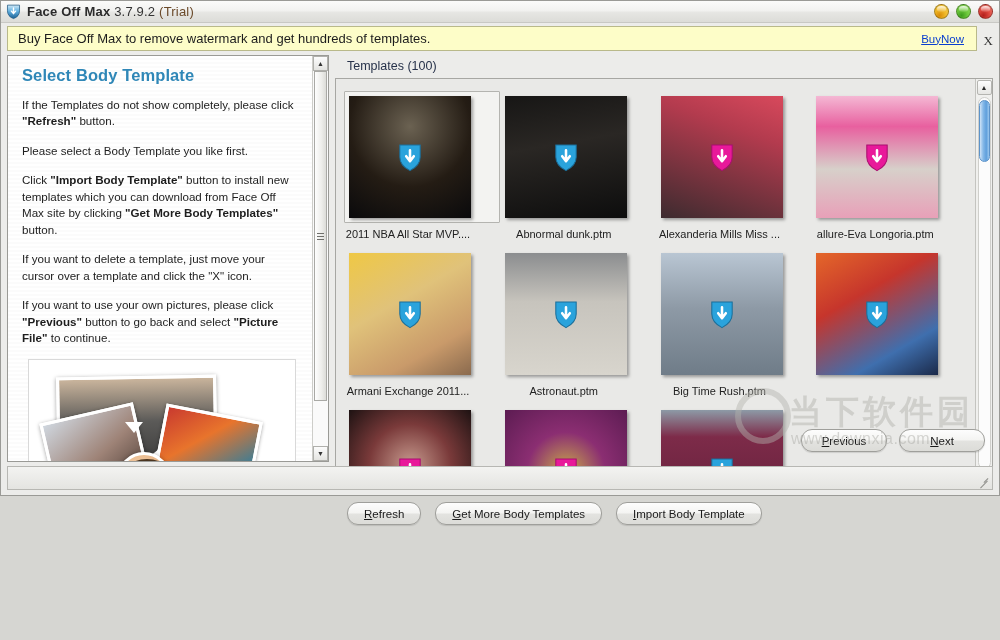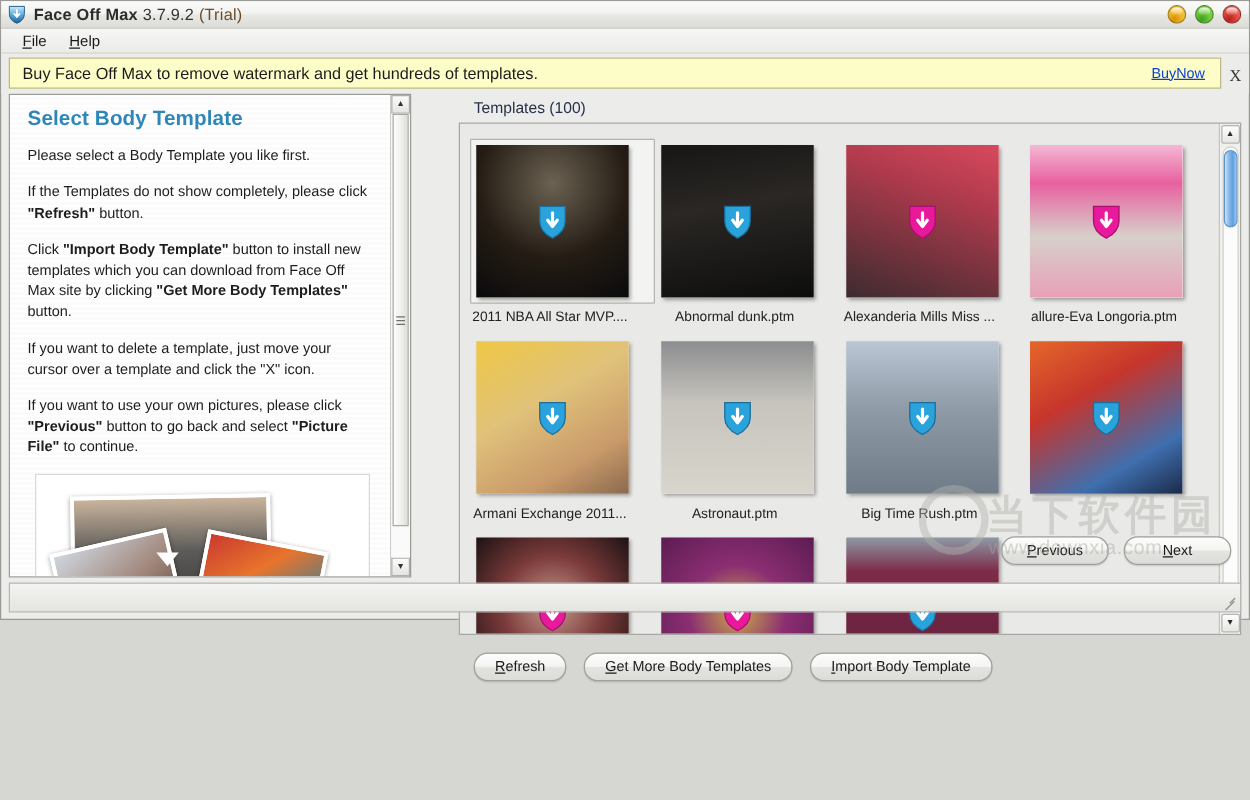--- a/index.html
+++ b/index.html
@@ -80,21 +80,21 @@
   .banner-link {
     position: absolute; right: 12px;
     font-size: 11.5px; color: #0a3fcf; text-decoration: underline; cursor: pointer;
   }
   .banner-close {
     position: absolute; right: 6px; top: 10px;
     font-size: 13px; color: #333; cursor: pointer; font-family: "Liberation Serif", serif;
   }
 
   
-  .body-row { flex: 1 1 auto; display: flex; padding: 0 6px 0 6px; min-height: 0; gap: 32px; }
+  .body-row { flex: 1 1 auto; display: flex; padding: 0 6px 0 6px; min-height: 0; }
 
   
   .left-pane {
     width: 322px; flex: 0 0 322px;
     background: #fdfdfd;
     border: 1px solid #9a9a96;
     display: flex; position: relative; overflow: hidden;
   }
   .left-content {
     flex: 1 1 auto; padding: 10px 14px 0 14px; overflow: hidden;
@@ -333,49 +333,41 @@
       <span class="title-ver">3.7.9.2</span>
       <span class="title-trial">(Trial)</span>
     </div>
     <div class="win-btns">
       <div class="win-btn wb-min"></div>
       <div class="win-btn wb-max"></div>
       <div class="win-btn wb-close"></div>
     </div>
   </div>
 
-  <div class="menubar">
-    <div class="menu-item">
-      <span class="mn">F</span><span>ile</span>
-    </div>
-    <div class="menu-item">
-      <span class="mn">H</span><span>elp</span>
-    </div>
-  </div>
 
   <div class="banner-wrap">
     <div class="banner">
       <div class="banner-text">Buy Face Off Max to remove watermark and get hundreds of templates.</div>
       <div class="banner-link">BuyNow</div>
     </div>
     <div class="banner-close">X</div>
   </div>
 
   <div class="body-row">
 
     <div class="left-pane">
       <div class="left-content">
         <div class="left-title">Select Body Template</div>
 
         <div class="left-para">
+          If the Templates do not show completely, please click <b>"Refresh"</b> button.
+        </div>
+
+        <div class="left-para">
           <span>Please select a Body Template you like first.</span>
-        </div>
-
-        <div class="left-para">
-          If the Templates do not show completely, please click <b>"Refresh"</b> button.
         </div>
 
         <div class="left-para">
           Click <b>"Import Body Template"</b> button to install new templates which you can download from Face Off Max site by clicking <b>"Get More Body Templates"</b> button.
         </div>
 
         <div class="left-para">
           <span>If you want to delete a template, just move your cursor over a template and click the "X" icon.</span>
         </div>
 

